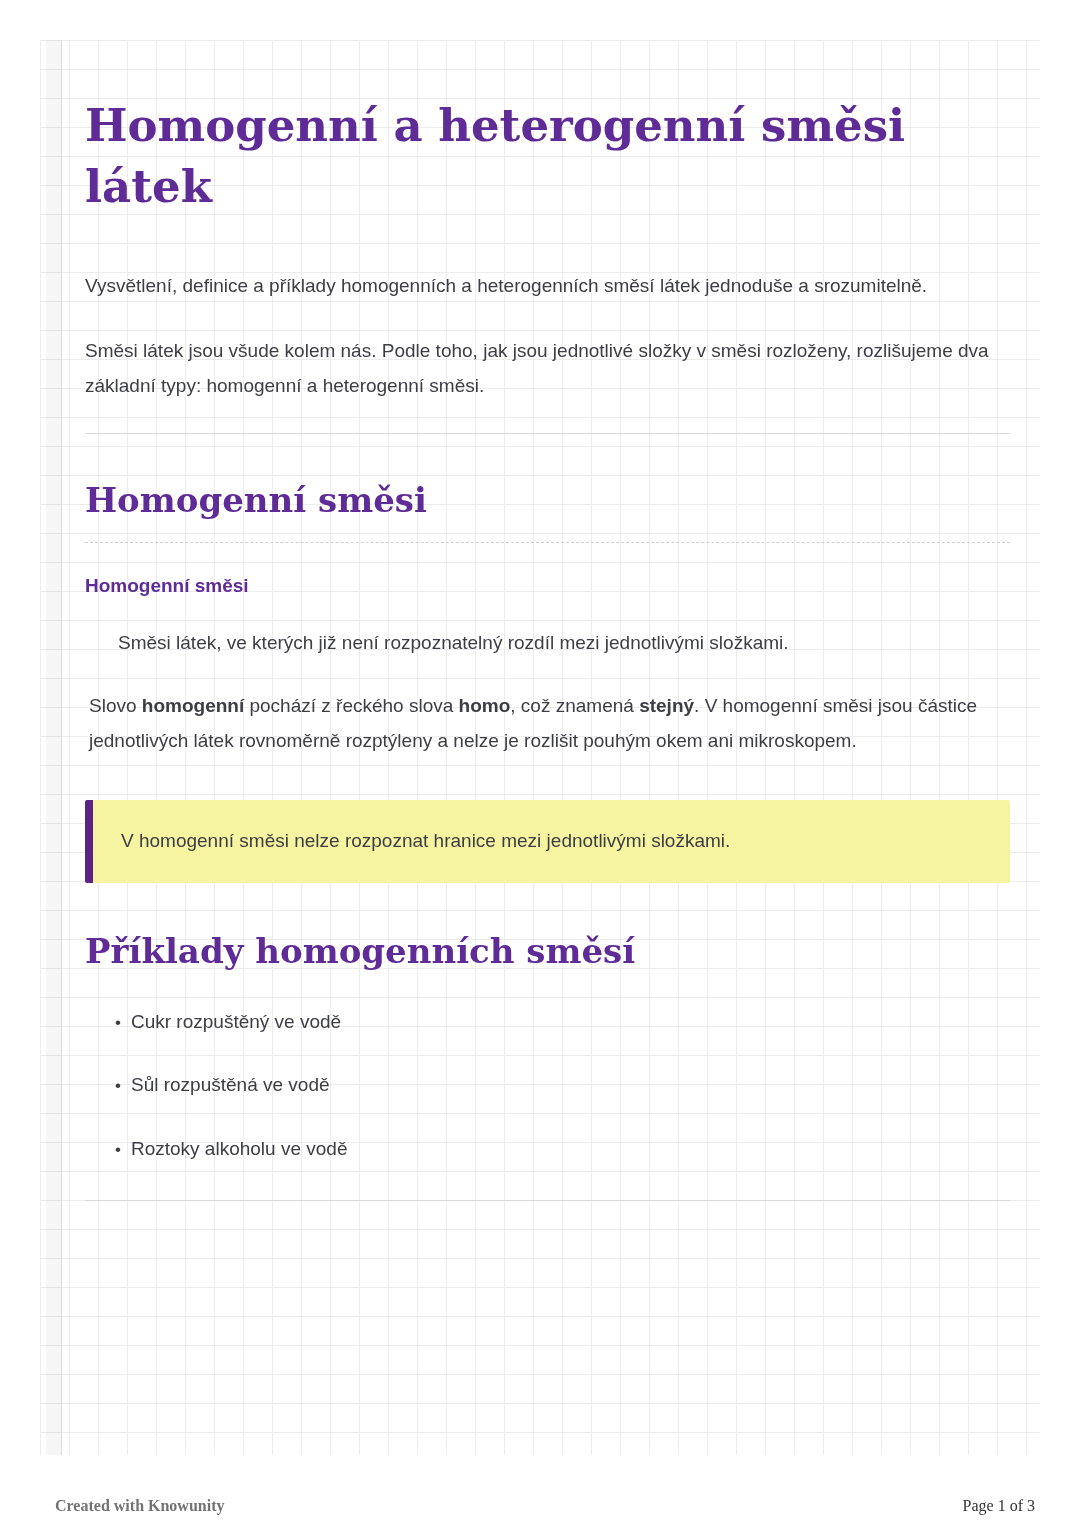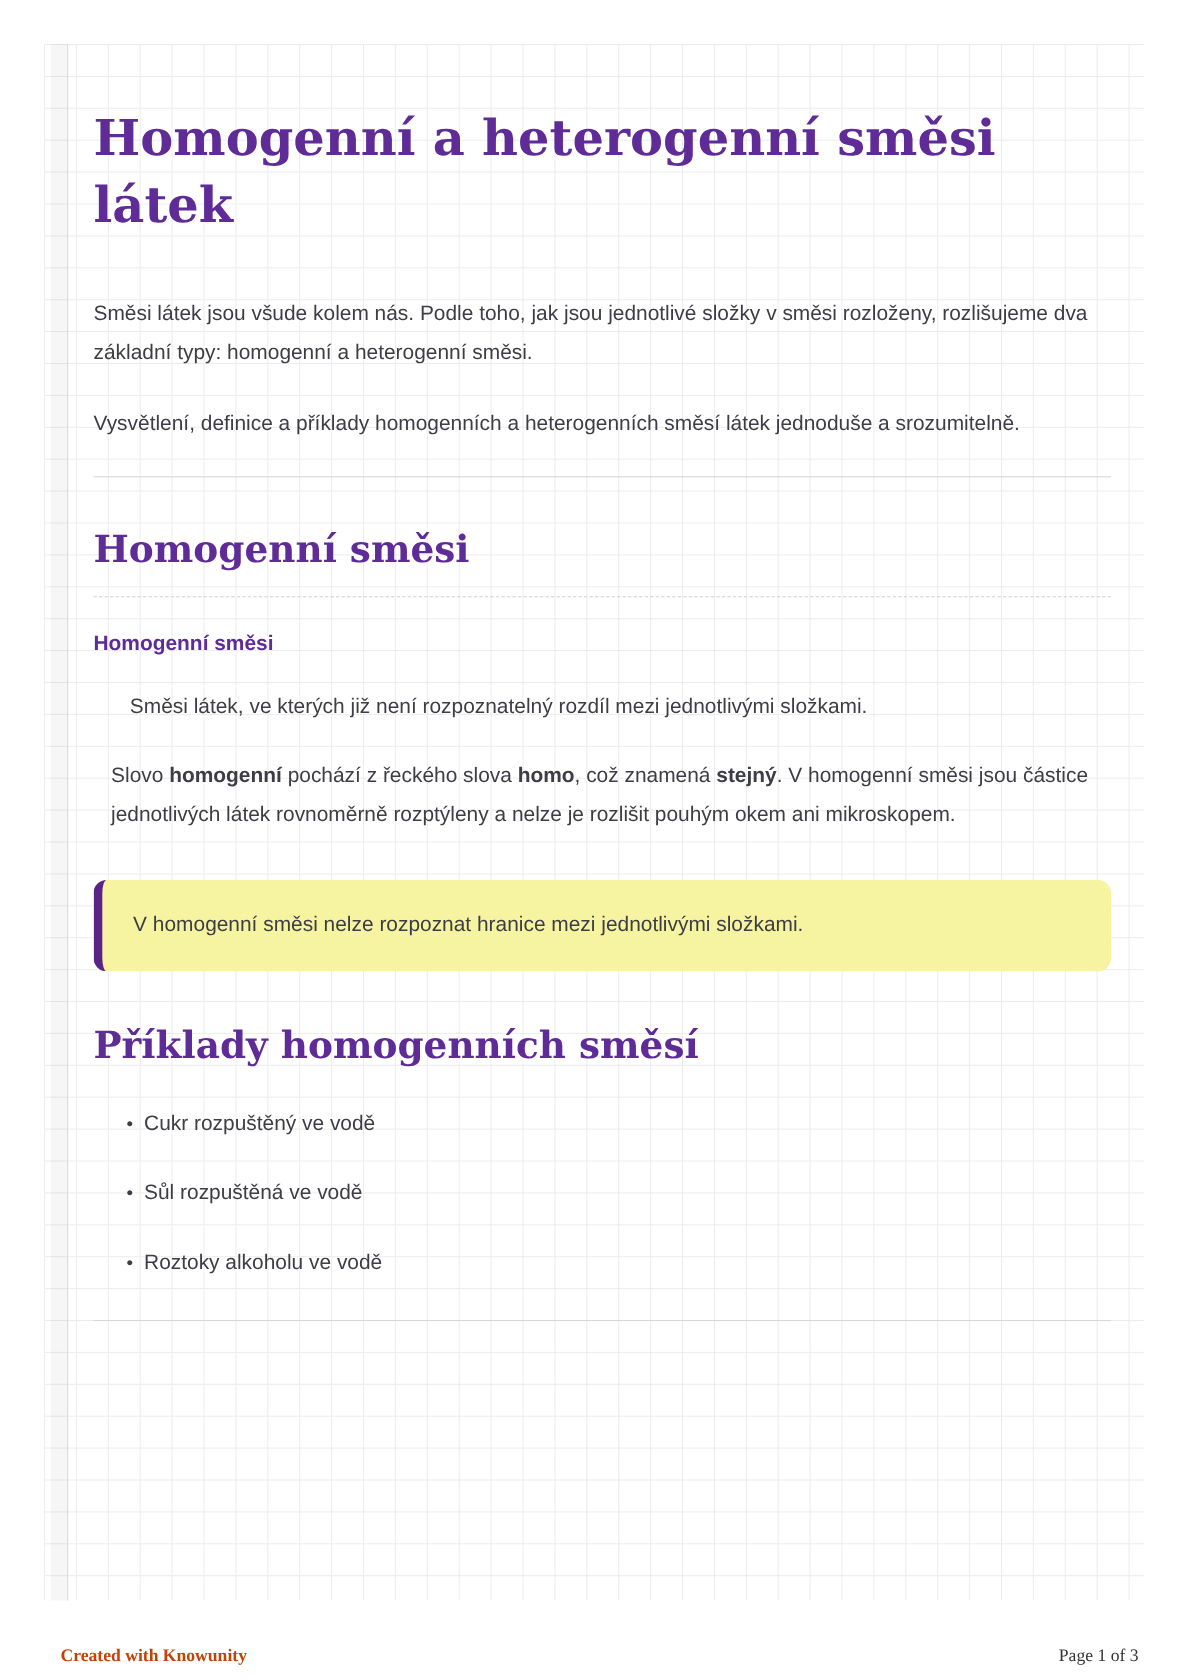--- a/index.html
+++ b/index.html
@@ -77,27 +77,27 @@
   }
   p.definition {
     font-size: 19px;
     line-height: 1.85;
     margin: 28px 0 0 0;
     padding-left: 33px;
   }
   p.body-par {
     font-size: 19px;
     line-height: 1.85;
-    margin: 28px 0 0 16px;
+    margin: 28px 0 0 4px;
   }
   .callout {
     margin: 42px 0 0 0;
     background: #f7f4a1;
     border-left: 8px solid #5b2386;
-    border-radius: 12px;
+    border-radius: 2px;
     padding: 27px 38px 27px 28px;
   }
   .callout p {
     margin: 0;
     font-size: 19px;
     line-height: 1.5;
     color: #3d3d45;
   }
   h3.examples-heading {
     font-family: "DejaVu Serif", serif;
@@ -126,35 +126,35 @@
     left: 55px;
     right: 45px;
     bottom: 12px;
     display: flex;
     justify-content: space-between;
     align-items: baseline;
     font-family: "Liberation Serif", serif;
     font-size: 16px;
     color: #333333;
   }
-  .footer .brand { font-weight: bold; color: #c2410c; }
+  .footer .brand { font-weight: bold; color: #737373; }
 </style>
 </head>
 <body>
 
 <div class="sheet">
   <div class="margin-strip"></div>
 
   <div class="content">
 
     <h1 class="page-title">Homogenní a heterogenní směsi látek</h1>
 
     <div class="intro-wrap">
+      <p class="intro">Vysvětlení, definice a příklady homogenních a heterogenních směsí látek jednoduše a srozumitelně.</p>
       <p class="intro">Směsi látek jsou všude kolem nás. Podle toho, jak jsou jednotlivé složky v směsi rozloženy, rozlišujeme dva základní typy: homogenní a heterogenní směsi.</p>
-      <p class="intro">Vysvětlení, definice a příklady homogenních a heterogenních směsí látek jednoduše a srozumitelně.</p>
     </div>
 
     <hr class="divider">
 
     <h2 class="section-heading">Homogenní směsi</h2>
 
     <p class="def-label">Homogenní směsi</p>
 
     <p class="definition">Směsi látek, ve kterých již není rozpoznatelný rozdíl mezi jednotlivými složkami.</p>
 

